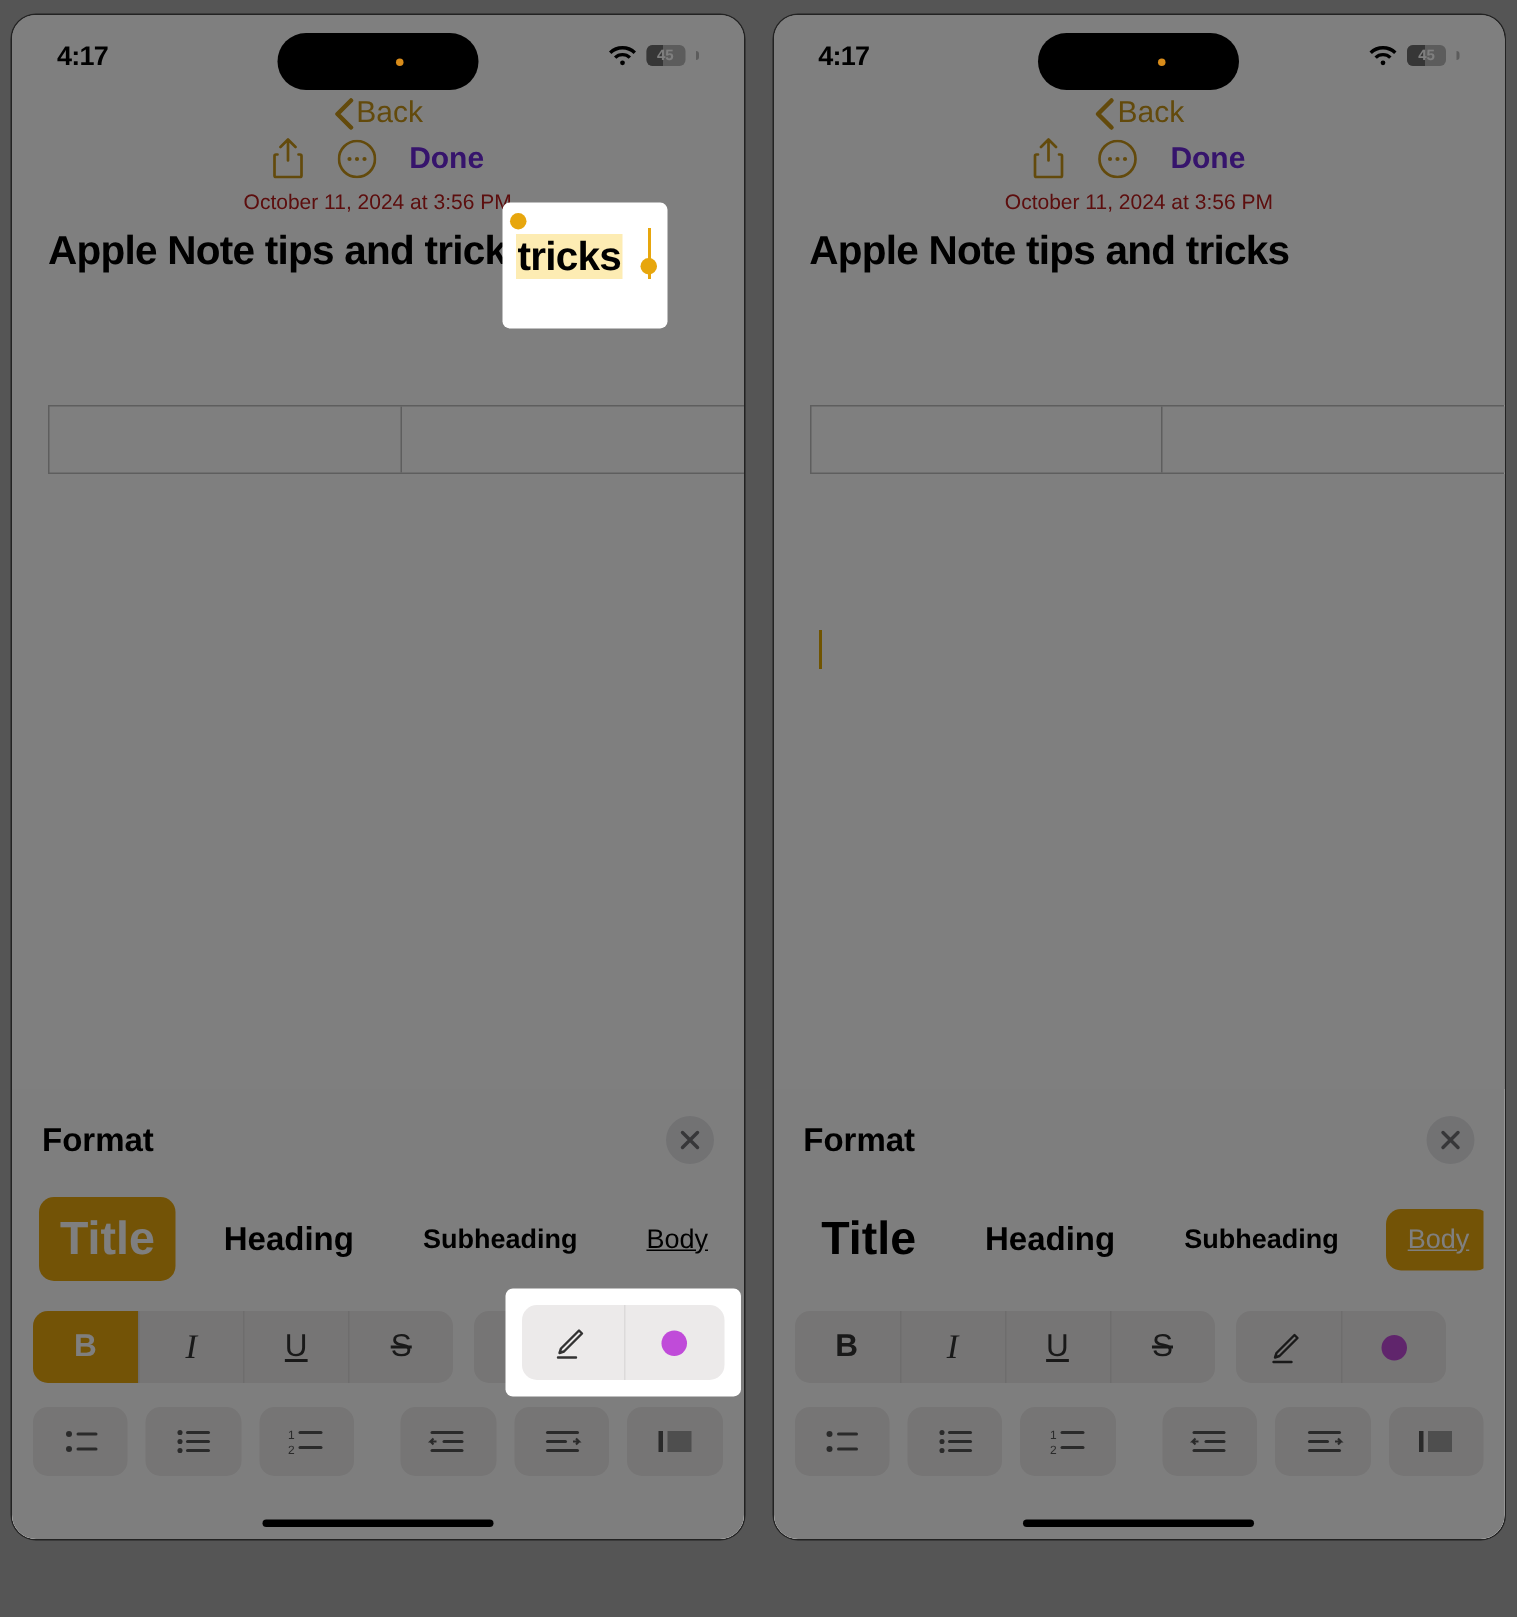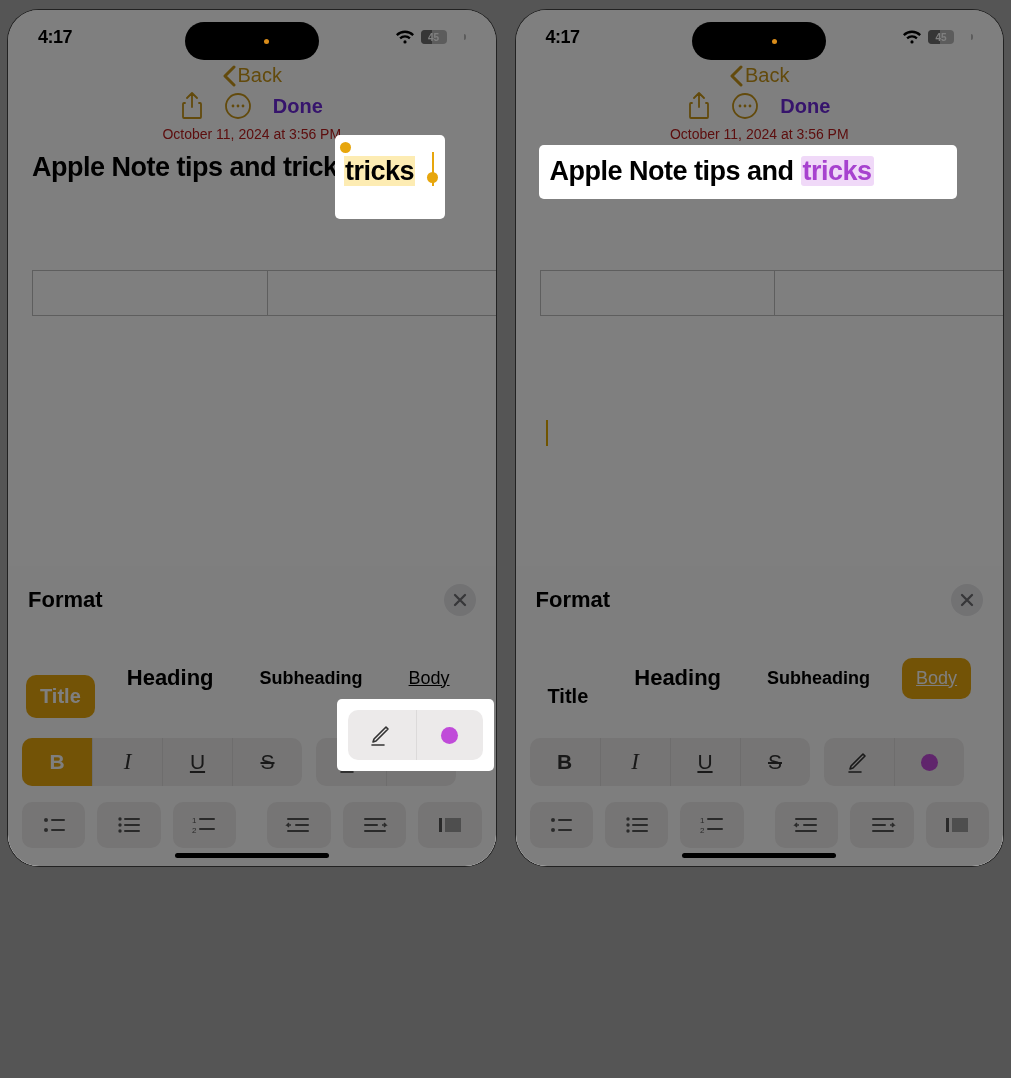--- a/index.html
+++ b/index.html
@@ -7,23 +7,23 @@
     background: #555;
     font-family: -apple-system, BlinkMacSystemFont, "Segoe UI", Helvetica, Arial, sans-serif;
     width: 1011px;
     height: 1078px;
     display: flex;
     gap: 20px;
     padding: 10px 8px;
   }
   .phone {
     width: 490px;
-    height: 856px;
+    height: 1016px;
     background: #fff;
-    border-radius: 31px;
+    border-radius: 16px;
     position: relative;
     overflow: hidden;
     box-shadow: 0 0 0 1px #222;
   }
   .dim-overlay {
     position: absolute;
     inset: 0;
     background: rgba(0,0,0,0.5);
     pointer-events: none;
     z-index: 50;
@@ -134,21 +134,21 @@
     overflow: hidden;
     padding-left: 4px;
     margin-bottom: 20px;
   }
   .style-pill {
     padding: 10px 14px;
     border-radius: 10px;
     font-size: 20px;
     white-space: nowrap;
   }
-  .style-title { font-weight: 700; font-size: 20px; margin-top: 37px; }
+  .style-title { font-weight: 700; font-size: 31px; }
   .style-heading { font-weight: 700; font-size: 22px; }
   .style-sub { font-weight: 600; font-size: 18px; }
   .style-body { font-size: 18px; text-decoration: underline; }
   .style-active { background: #e7a60d; color: #fff; }
   .format-row2 {
     display: flex;
     gap: 14px;
     margin-bottom: 16px;
   }
   .seg-group {
@@ -185,21 +185,21 @@
   }
   
   .callout {
     position: absolute;
     background: #fff;
     z-index: 80;
     border-radius: 2px;
     box-shadow: 0 0 0 3px #fff;
   }
   .icon-svg{display:block;}
-  .battery-box{display:inline-flex;align-items:center;gap:17px;}
+  .battery-box{display:inline-flex;align-items:center;gap:7px;}
   .battery-body{width:26px;height:14px;border-radius:4px;background:#b8b8b8;position:relative;display:flex;align-items:center;justify-content:center;}
   .battery-fill{position:absolute;left:0;top:0;bottom:0;width:45%;background:#6c6c6c;border-radius:4px 0 0 4px;}
   .battery-txt{position:relative;font-size:10px;font-weight:700;color:#fff;z-index:2;}
   .battery-tip{width:2px;height:6px;background:#b8b8b8;border-radius:0 2px 2px 0;}
   .sel-word{background:#fdecb3;padding:0 1px;}
   .sel-handle{width:11px;height:11px;border-radius:50%;background:#e7a60d;position:absolute;}
   .hl-word{background:#f0d9f8;color:#a742cf;border-radius:3px;padding:0 2px;}
 </style>
 </head>
 <body>
@@ -520,16 +520,13 @@
             <rect x="3" y="3" width="3" height="14" fill="#555"></rect>
             <rect x="9" y="3" width="16" height="14" fill="#9c9c9c"></rect>
           </svg>
       </div>
     </div>
   </div>
 
   <div class="home-indicator"></div>
   <div class="dim-overlay"></div>
 
-  <div class="callout" style="top:138px;left:26px;width:412px;height:48px;padding:6px 8px;">
-    <span class="note-title"><span>Apple Note tips and </span><span class="hl-word">tricks</span></span>
-  </div>
 </div>
 
 </body></html>

